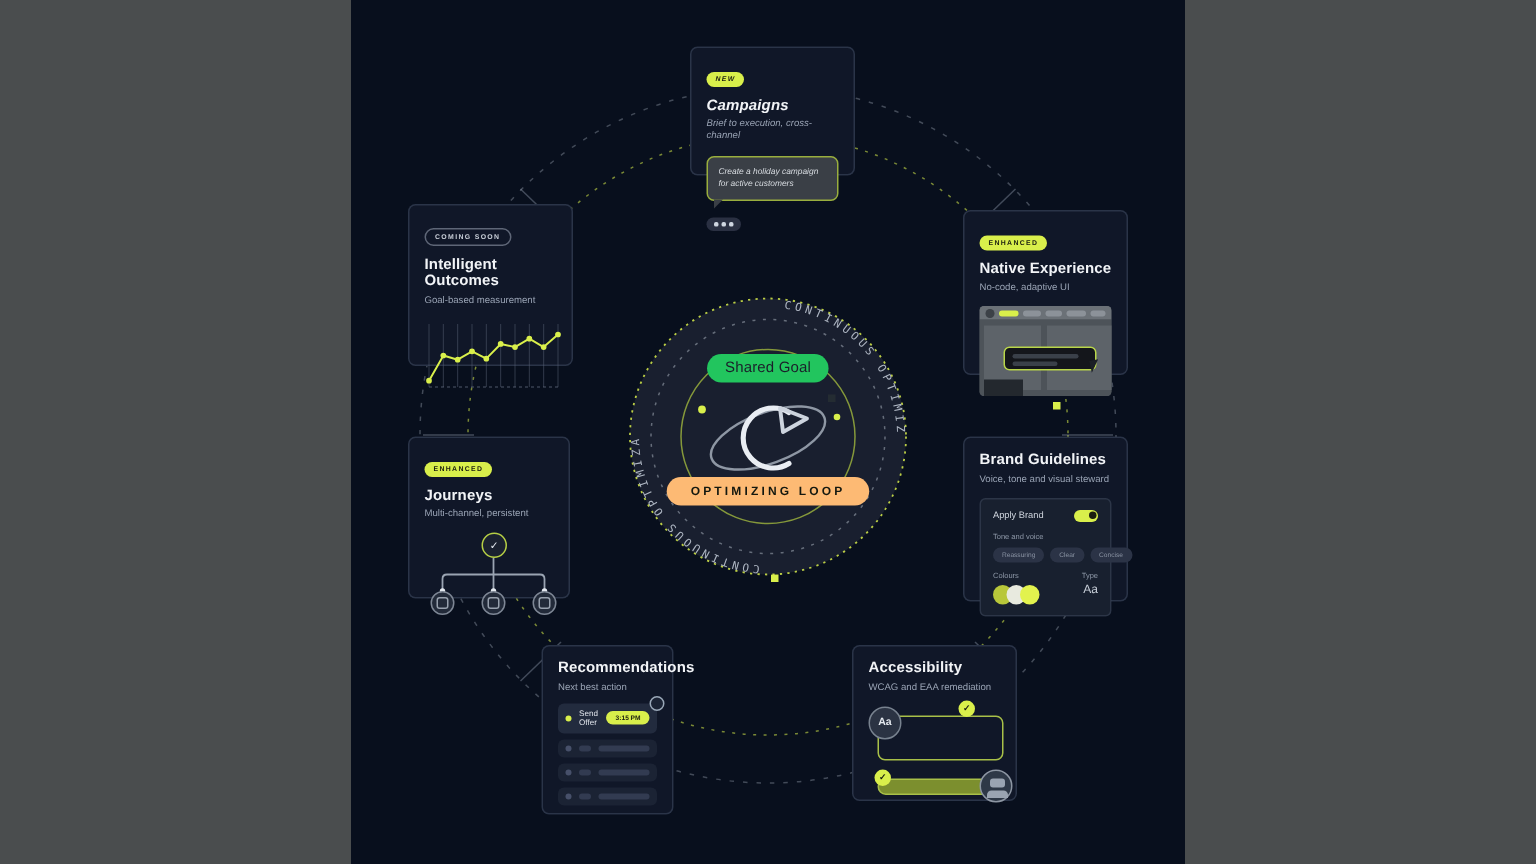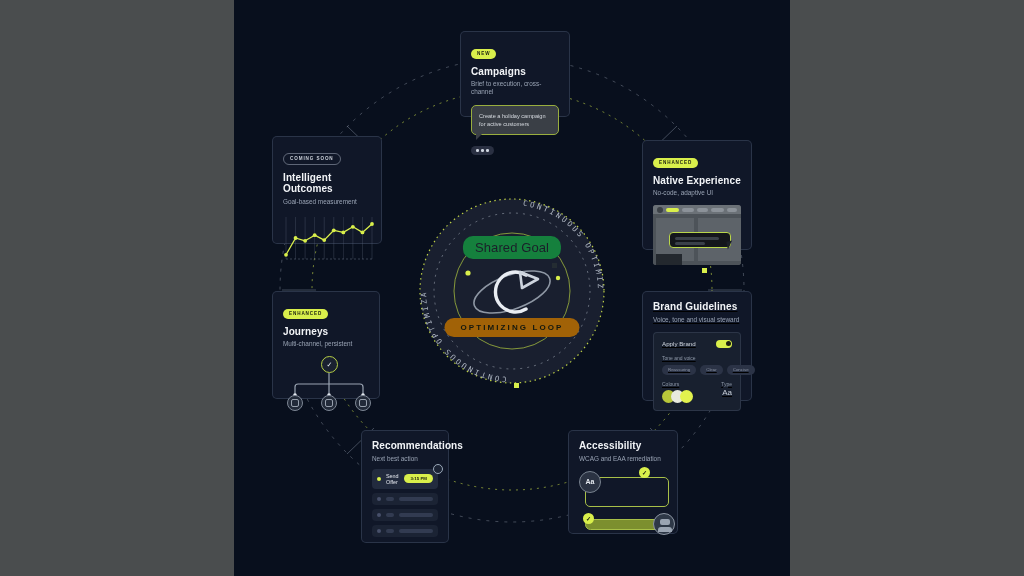--- a/index.html
+++ b/index.html
@@ -12,28 +12,28 @@
     background:#080f1d;
     overflow:hidden;
   }
 
   
   .hub { position:absolute; left:178px; top:196px; width:200px; height:190px; }
   .hub svg { position:absolute; left:0; top:0; overflow:visible; }
 
   .shared-goal {
     position:absolute; left:50%; top:40px; transform:translateX(-50%);
-    background:#15803d; color:#1b1f2a;
-    font-size:13px; letter-spacing:.1px;
+    background:#22c55e; color:#1b1f2a;
+    font-size:10px; letter-spacing:.1px;
     padding:4px 12px; border-radius:10px; white-space:nowrap;
     z-index:4;
   }
   .opt-loop {
     position:absolute; left:50%; top:122px; transform:translateX(-50%);
-    background:#a16207; color:#14180f;
+    background:#fdba74; color:#14180f;
     font-size:8px; font-weight:700; letter-spacing:2.1px;
     padding:5px 16px; border-radius:11px; white-space:nowrap;
     z-index:4;
   }
 
   
   .card {
     position:absolute;
     background:#101728;
     border:1px solid rgba(150,170,200,.20);
@@ -225,21 +225,21 @@
           <path d="M 14,-17 A 20,20 0 1 0 14,17" fill="none" stroke="#e9edf3" stroke-width="3.4" stroke-linecap="round"></path>
           <path d="M 8,-20 L 26,-13 L 10,-4 Z" fill="none" stroke="#cdd4de" stroke-width="2.6" stroke-linejoin="round"></path>
         </g>
         <circle cx="56" cy="77" r="2.6" fill="#d9ef4b"></circle>
         <circle cx="146" cy="82" r="2.2" fill="#d9ef4b"></circle>
       </svg>
       <div class="shared-goal">Shared Goal</div>
       <div class="opt-loop">OPTIMIZING LOOP</div>
     </div>
 
-    <div class="card" style="left:226px; top:31px; width:110px; height:86px;">
+    <div class="card" style="left:226px; top:31px; width:110px; height:86px;font-style:italic;">
       <span class="badge">NEW</span>
       <h3>Campaigns</h3>
       <div class="sub">Brief to execution, cross-channel</div>
       <div class="bubble">Create a holiday campaign for active customers</div>
       <div class="dots">
         <i></i>
         <i></i>
         <i></i>
       </div>
     </div>
@@ -325,21 +325,21 @@
           </span>
         <span class="tnode" style="left:38px; top:41px;">
             <i></i>
           </span>
         <span class="tnode" style="left:72px; top:41px;">
             <i></i>
           </span>
       </div>
     </div>
 
-    <div class="card" style="left:408px; top:291px; width:110px; height:110px;text-decoration:underline;">
+    <div class="card" style="left:408px; top:291px; width:110px; height:110px;">
       <h3>Brand Guidelines</h3>
       <div class="sub">Voice, tone and visual steward</div>
       <div class="panel">
         <div class="prow">
           <span class="plabel">Apply Brand</span>
           <span class="toggle">
               <i></i>
             </span>
         </div>
         <div class="ptiny">Tone and voice</div>

